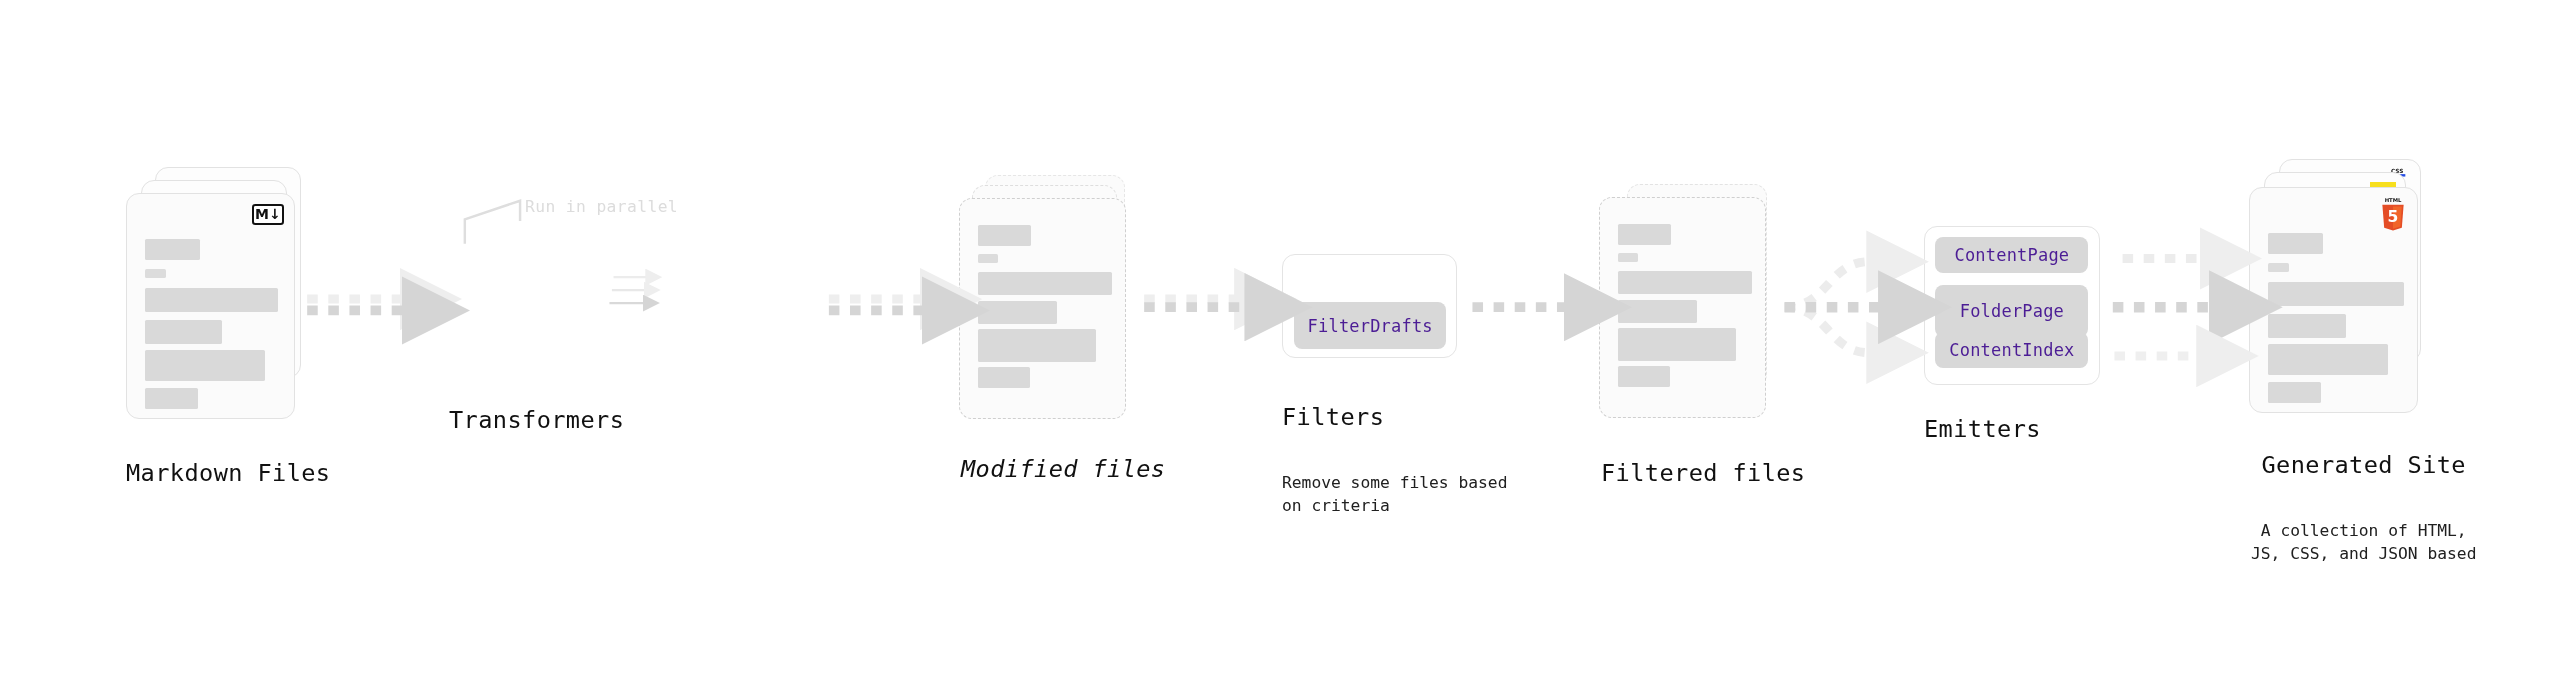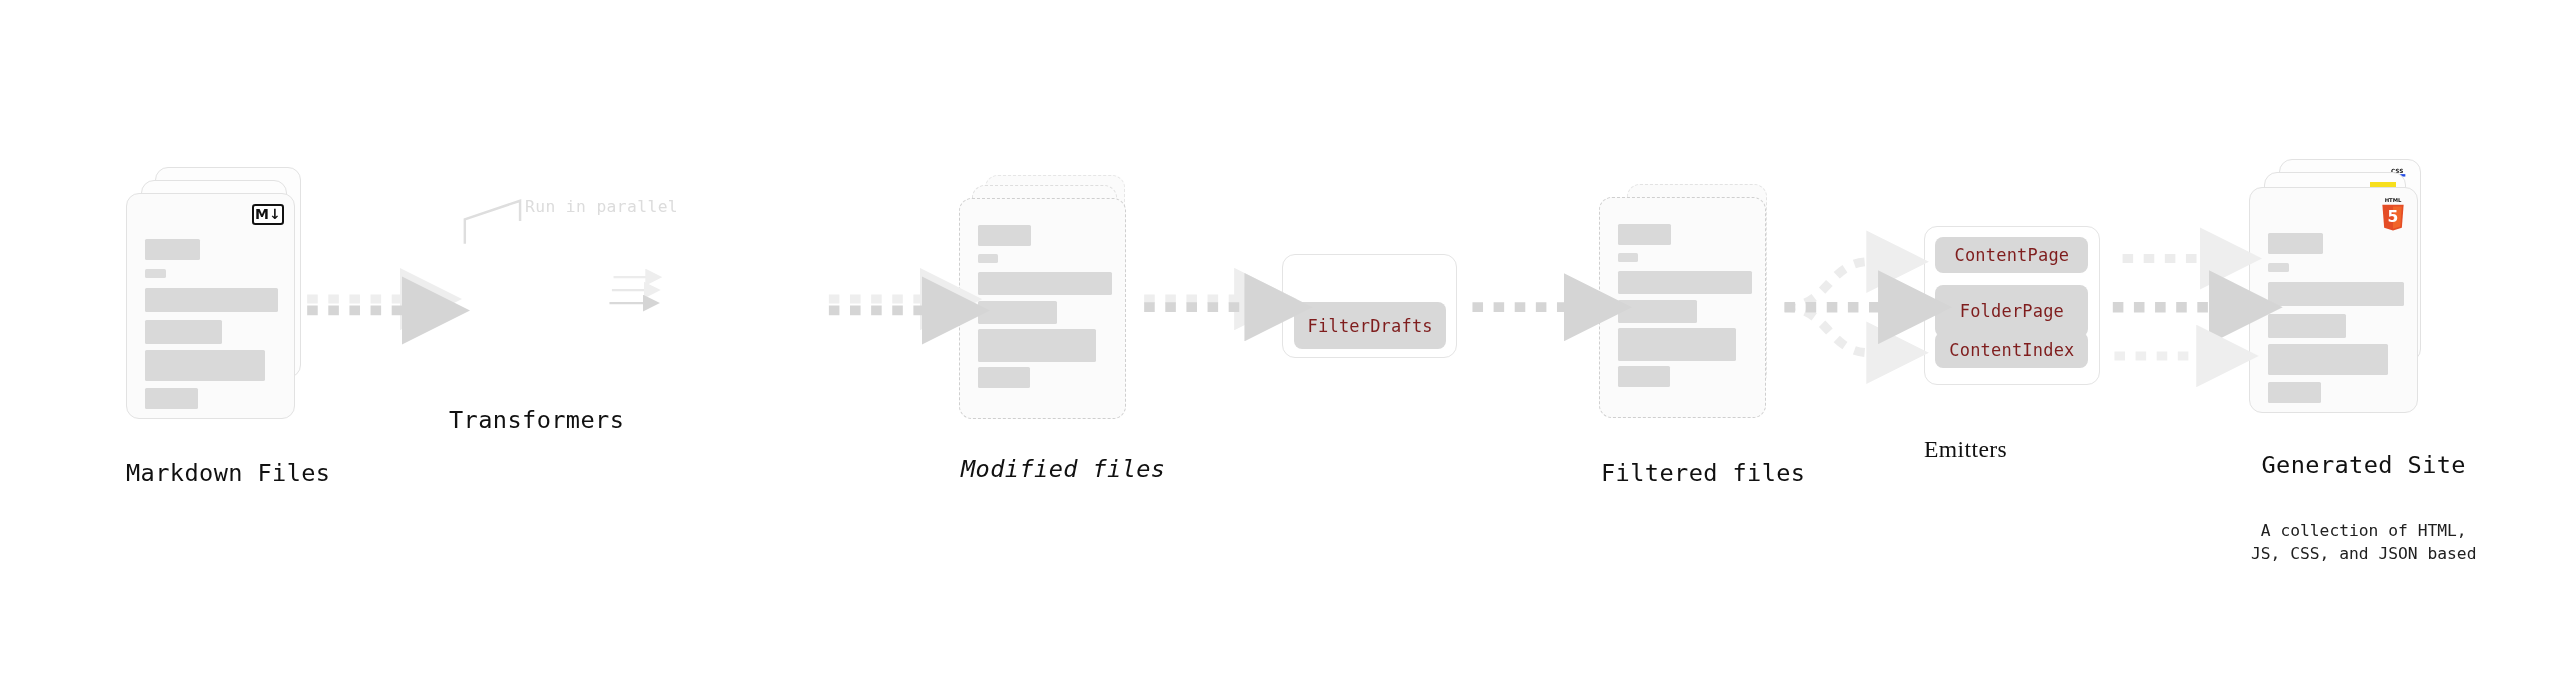--- a/index.html
+++ b/index.html
@@ -48,21 +48,21 @@
   .badge-css{position:absolute;width:24.4px;height:13px;}
 
   
   .gbox{
     position:absolute;border:1.6px solid #e4e4e4;border-radius:13px;
     background:#ffffff;box-sizing:border-box;
   }
   .pill{
     position:absolute;background:#d8d8d8;border-radius:8.1px;
     display:flex;align-items:center;justify-content:center;
-    font-size:17px;color:#7f1d1d;letter-spacing:0.2px;white-space:pre;
+    font-size:17px;color:#4c1d95;letter-spacing:0.2px;white-space:pre;
   }
   .pill.l2{background:#e6e6e6;}
   .pill.l3{background:#eeeeee;}
 
   .label-par{
     position:absolute;font-size:16.3px;color:#dcdcdc;white-space:pre;letter-spacing:0.4px;
   }
 
   svg.ov{position:absolute;left:0;top:0;width:2576px;height:681px;overflow:visible;pointer-events:none;}
 </style>
@@ -108,20 +108,25 @@
     </div>
   </div>
   <div class="caption" style="left:961px;top:427px;font-style:italic;">
     <div class="cap-title">Modified files</div>
   </div>
 
   <div class="node" style="left:1282px;top:254px;width:179px;height:106px;">
     <div class="gbox" style="left:0px;top:0px;width:175px;height:104px;"></div>
     <div class="pill" style="left:12.2px;top:28.4px;width:152px;height:47px;margin-top:20px;">FilterDrafts</div>
   </div>
+  <div class="caption" style="left:1282px;top:375px;">
+    <div class="cap-title">Filters</div>
+    <div class="cap-sub">Remove some files based
+on criteria</div>
+  </div>
 
   <div class="stack" style="left:1599px;top:184px;width:179px;height:240px;">
     <div class="sheet dashed" style="left:28px;top:0px;width:140px;height:203px;border-color:#e3e3e3;"></div>
     <div class="sheet dashed" style="left:0px;top:13px;width:167px;height:221px;">
       <div class="bar" style="left:18px;top:26px;width:53px;"></div>
       <div class="bar small" style="left:18px;top:55px;width:19.5px;"></div>
       <div class="bar" style="left:18px;top:73px;width:134px;height:23px;"></div>
       <div class="bar" style="left:18px;top:102px;width:79px;height:23px;"></div>
       <div class="bar" style="left:18px;top:130px;width:118px;height:32.5px;"></div>
       <div class="bar" style="left:18px;top:168px;width:52px;"></div>
@@ -130,21 +135,21 @@
   <div class="caption" style="left:1601px;top:431px;">
     <div class="cap-title">Filtered files</div>
   </div>
 
   <div class="node" style="left:1924px;top:226px;width:179px;height:161px;">
     <div class="gbox" style="left:0px;top:0px;width:176px;height:159px;"></div>
     <div class="pill" style="left:11.4px;top:11.4px;width:153px;height:36px;">ContentPage</div>
     <div class="pill" style="left:11.4px;top:59px;width:153px;height:52px;">FolderPage</div>
     <div class="pill" style="left:11.4px;top:106px;width:153px;height:36px;">ContentIndex</div>
   </div>
-  <div class="caption" style="left:1924px;top:405px;font-family:Liberation Serif, serif;">
+  <div class="caption" style="left:1924px;top:387px;">
     <div class="cap-title">Emitters</div>
   </div>
 
   <div class="stack" style="left:2249px;top:159px;width:183px;height:256px;">
     <div class="sheet back" style="left:30px;top:0px;width:142px;height:203px;">
       <div class="badge-css" style="right:10.6px;top:5.7px;">
         <svg width="24.4" height="13" viewBox="0 0 30 16">
           <text x="15" y="8" font-size="7" font-weight="bold" fill="#111" text-anchor="middle" font-family="DejaVu Sans, sans-serif">CSS</text>
           <rect x="5" y="10" width="20" height="3" fill="#264de4"></rect>
         </svg>

